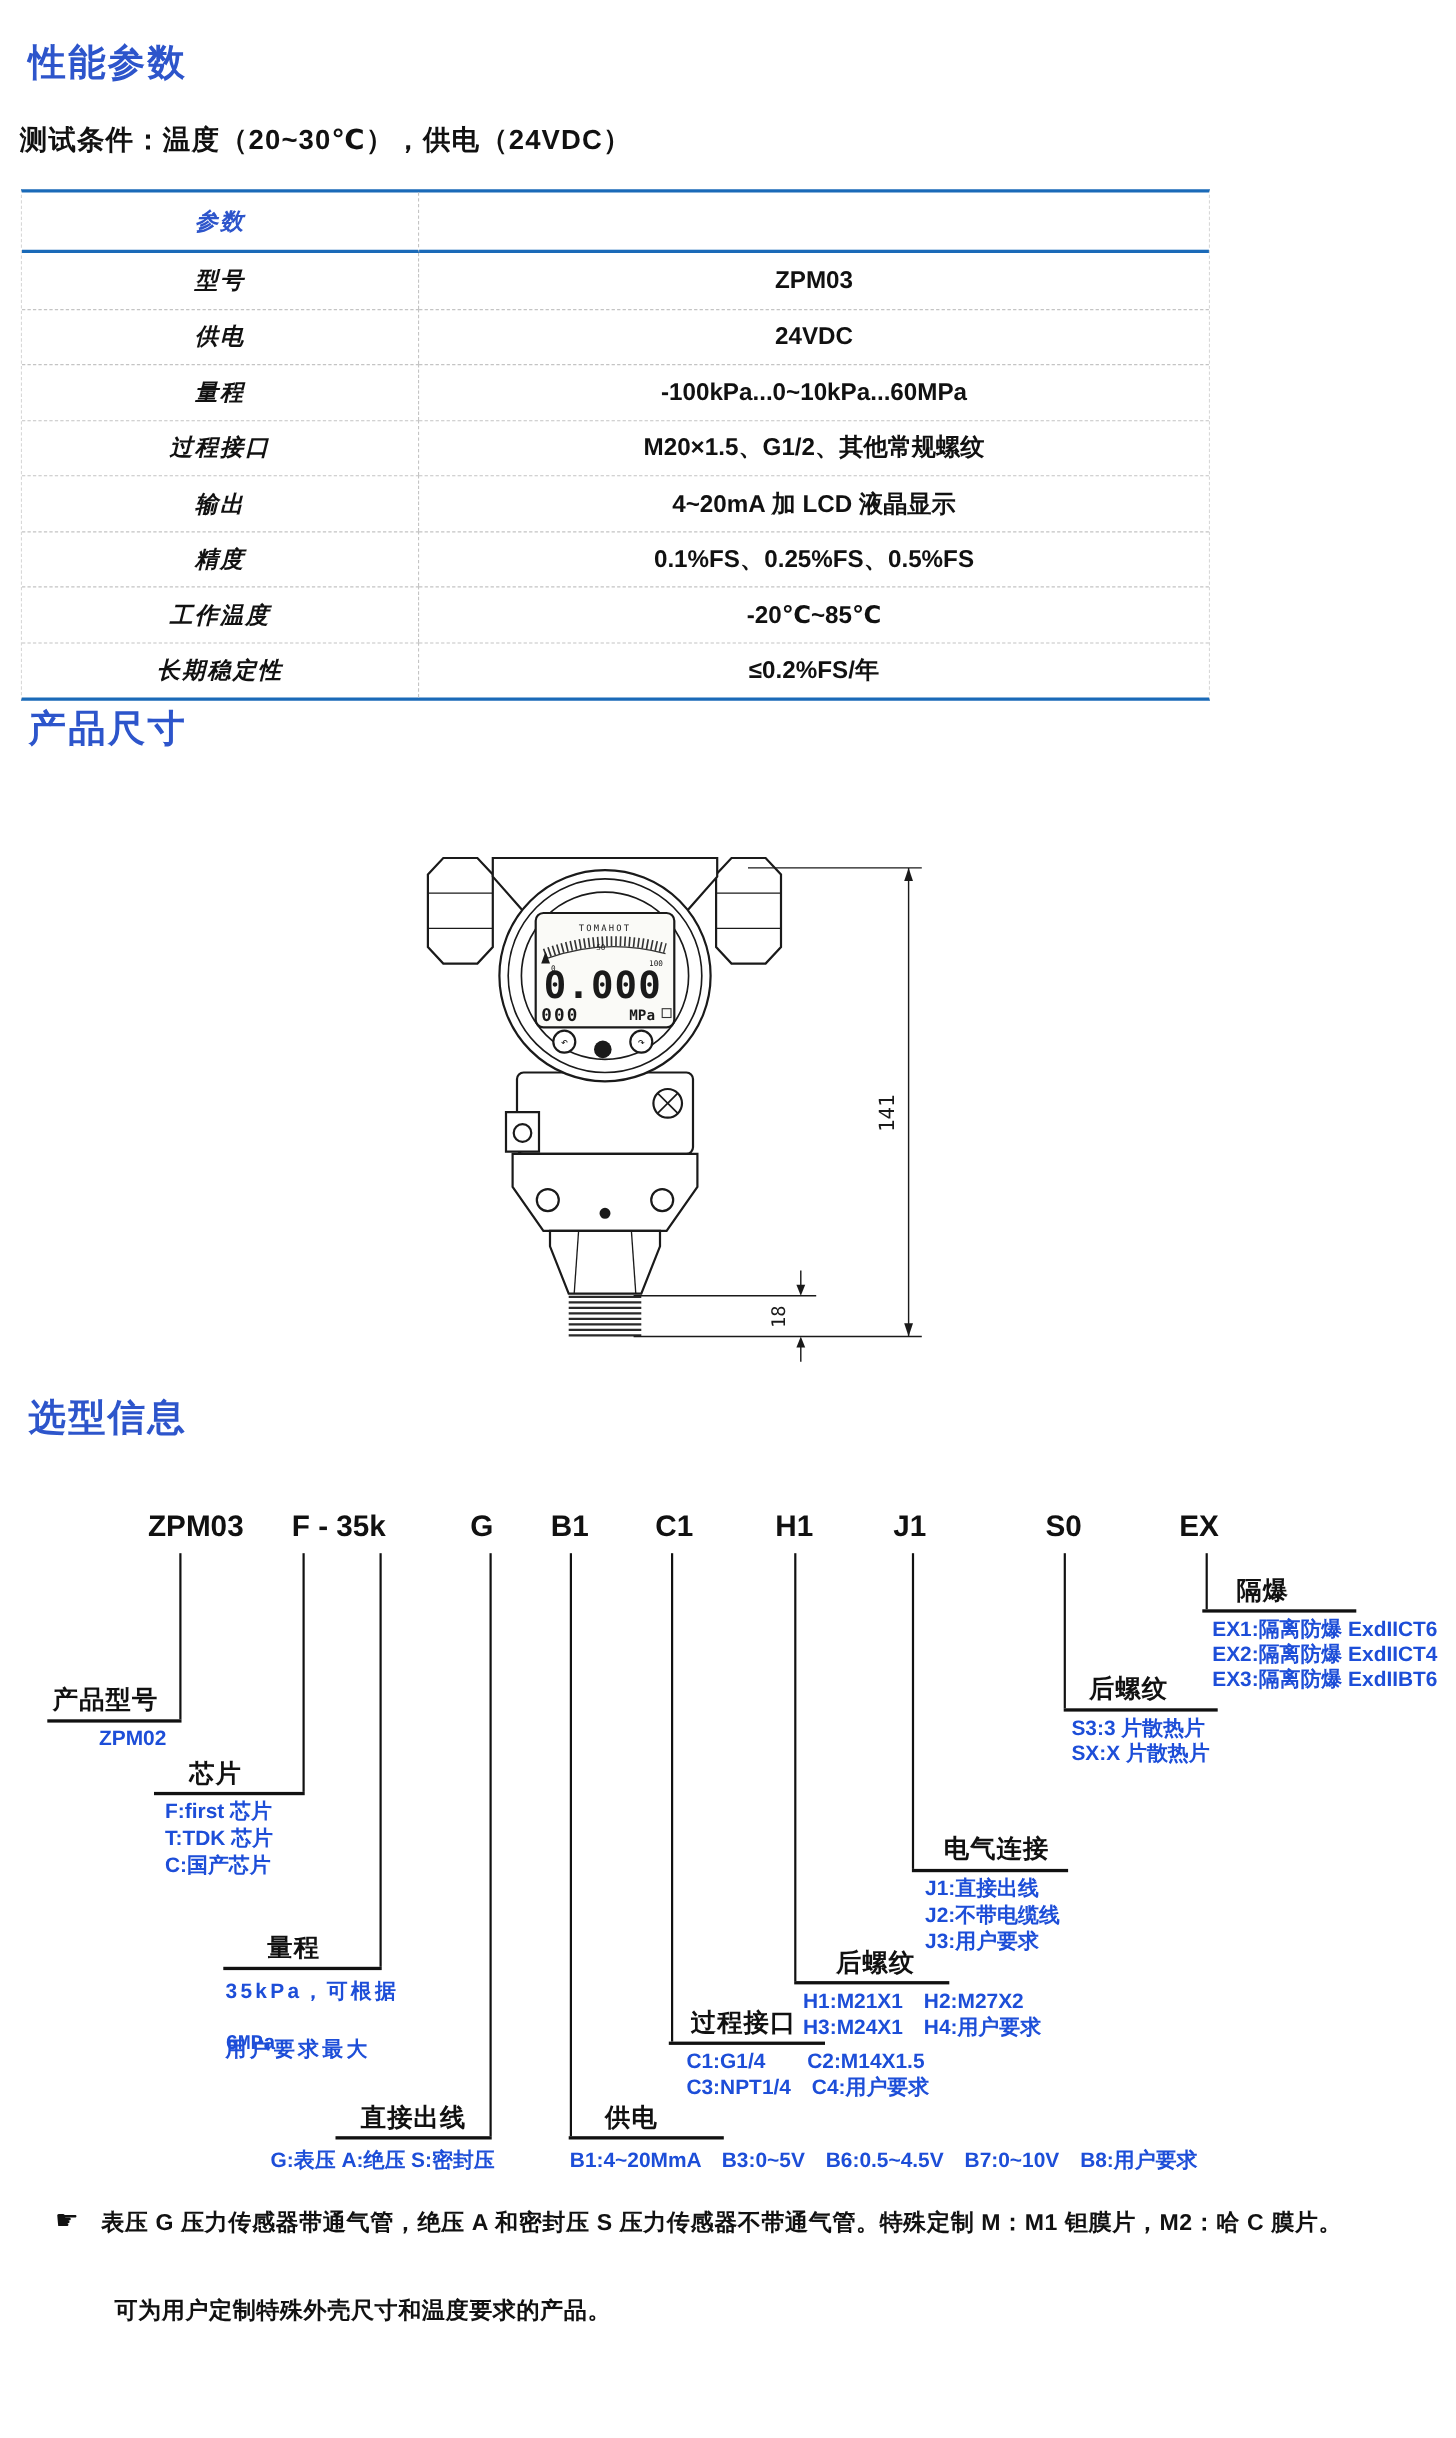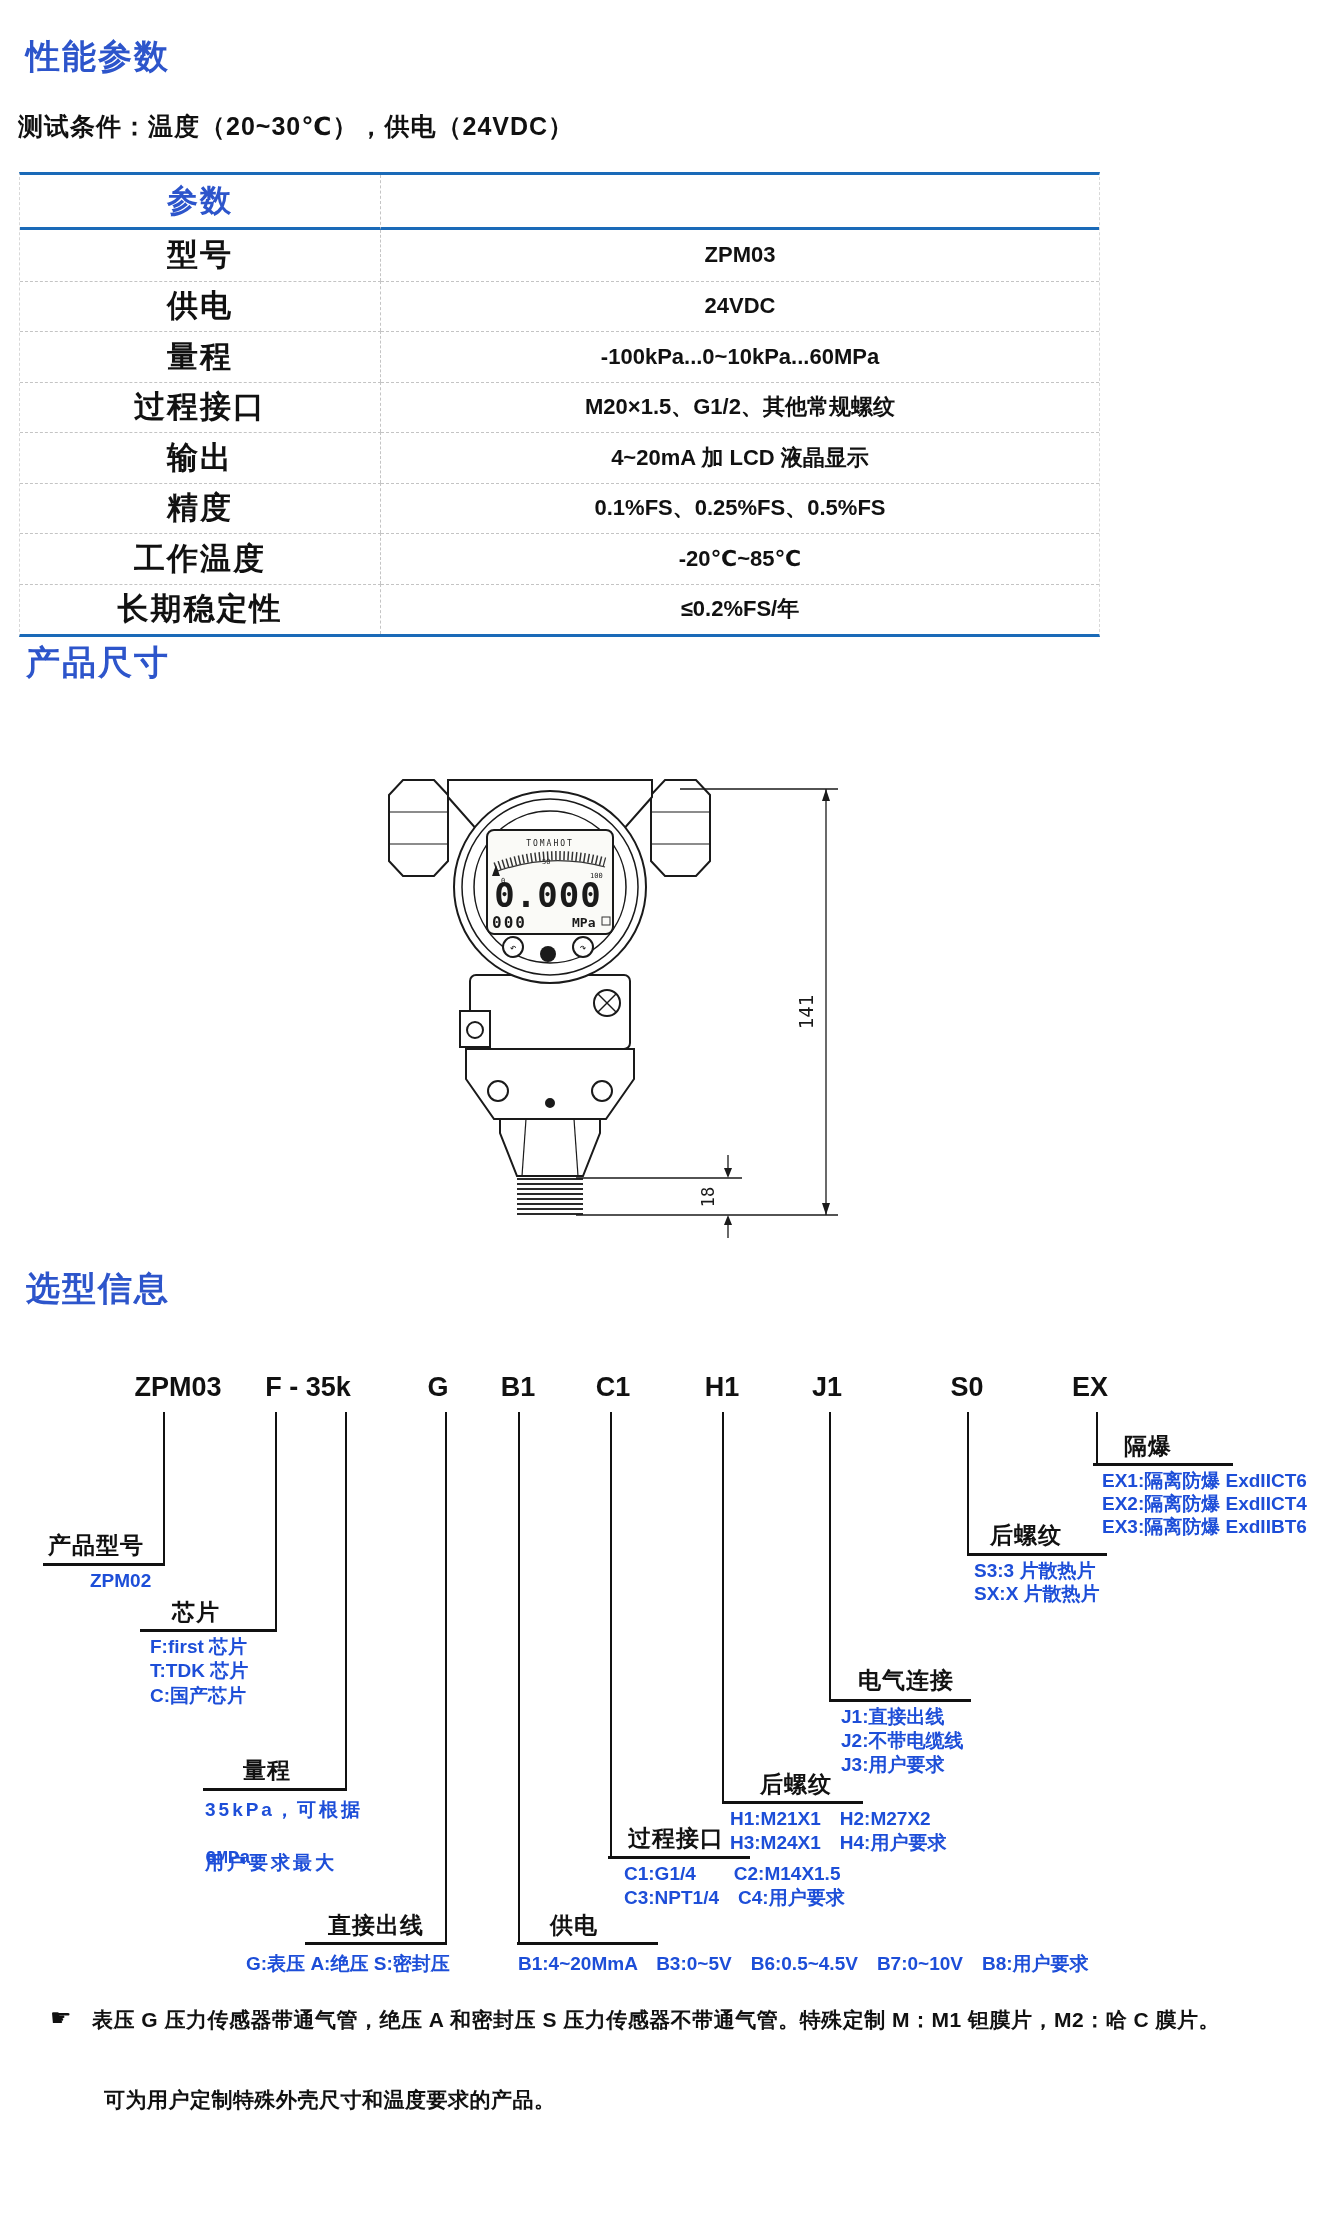--- a/index.html
+++ b/index.html
@@ -20,21 +20,21 @@
     left:19px; top:172px; width:1081px;
     border-top:3px solid #1a6ab8; border-bottom:3px solid #1a6ab8;
     border-left:1px dashed #d8d8d8; border-right:1px dashed #d8d8d8;
     display:grid; grid-template-columns:361px 1fr;
   }
   .spec-table .cell {
     display:flex; align-items:center; justify-content:center;
     height:50.5px; font-size:22px; font-weight:bold; white-space:nowrap;
   }
   .spec-table .hcell { height:55px; border-bottom:3px solid #1a6ab8; }
-  .spec-table .param { border-right:1px dashed #c4c4c4; letter-spacing:2px; font-size:31px; }
+  .spec-table .param { border-right:1px dashed #c4c4c4; letter-spacing:2px; font-size:21px;font-style:italic; }
   .spec-table .hparam { color:#2d55cb; }
   .spec-table .sep { border-top:1px dashed #c4c4c4; }
 
   
   .code-item { font-size:27px; font-weight:bold; white-space:nowrap; transform:translateX(-50%); }
   .vline { width:2px; background:#111; }
   .hline { height:3px; background:#111; }
   .sec-label { font-size:23px; font-weight:bold; white-space:nowrap; letter-spacing:1px; }
   .opt { font-size:19px; color:#1d4ed8; font-weight:bold; white-space:nowrap; }
   .opt.spread { letter-spacing:3px; }

